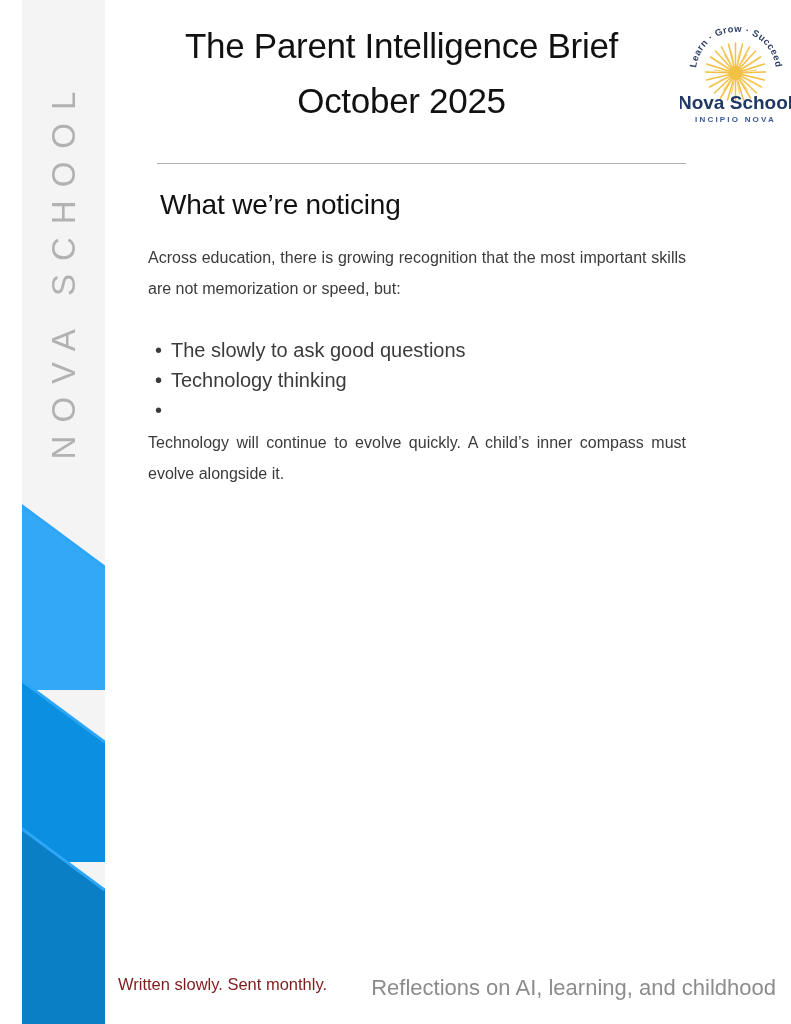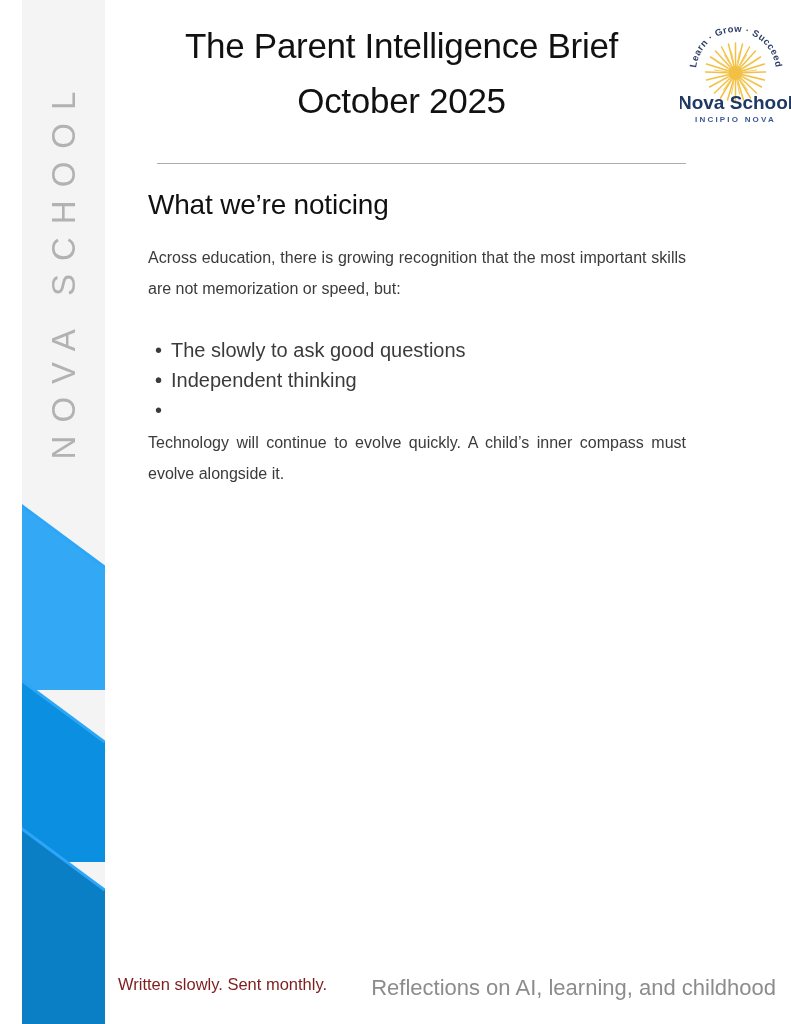--- a/index.html
+++ b/index.html
@@ -141,20 +141,21 @@
   }
 
   .section-heading {
     font-size: 28px;
     line-height: 38px;
     color: #111111;
     font-weight: 400;
     letter-spacing: -0.2px;
     margin-bottom: 19px;
     font-family: "Liberation Sans", sans-serif;
+    margin-left: 12px;
   }
 
   .para {
     font-size: 16px;
     line-height: 30.5px;
     color: #3b3b3b;
     text-align: justify;
     font-family: "Liberation Sans", sans-serif;
   }
 
@@ -306,21 +307,21 @@
       <ul class="bullets">
         <li>
           <span class="dot">•</span>
           <span>The slowly to ask good questions</span>
         </li>
         <li>
           <span class="dot">•</span>
         </li>
         <li>
           <span class="dot">•</span>
-          <span>Independent thinking</span>
+          <span>Technology thinking</span>
         </li>
         <li>
           <span class="dot">•</span>
         </li>
       </ul>
 
       <p class="para closing">Technology will continue to evolve quickly. A child’s inner compass must evolve alongside it.</p>
     </div>
 
     <div class="footer">

